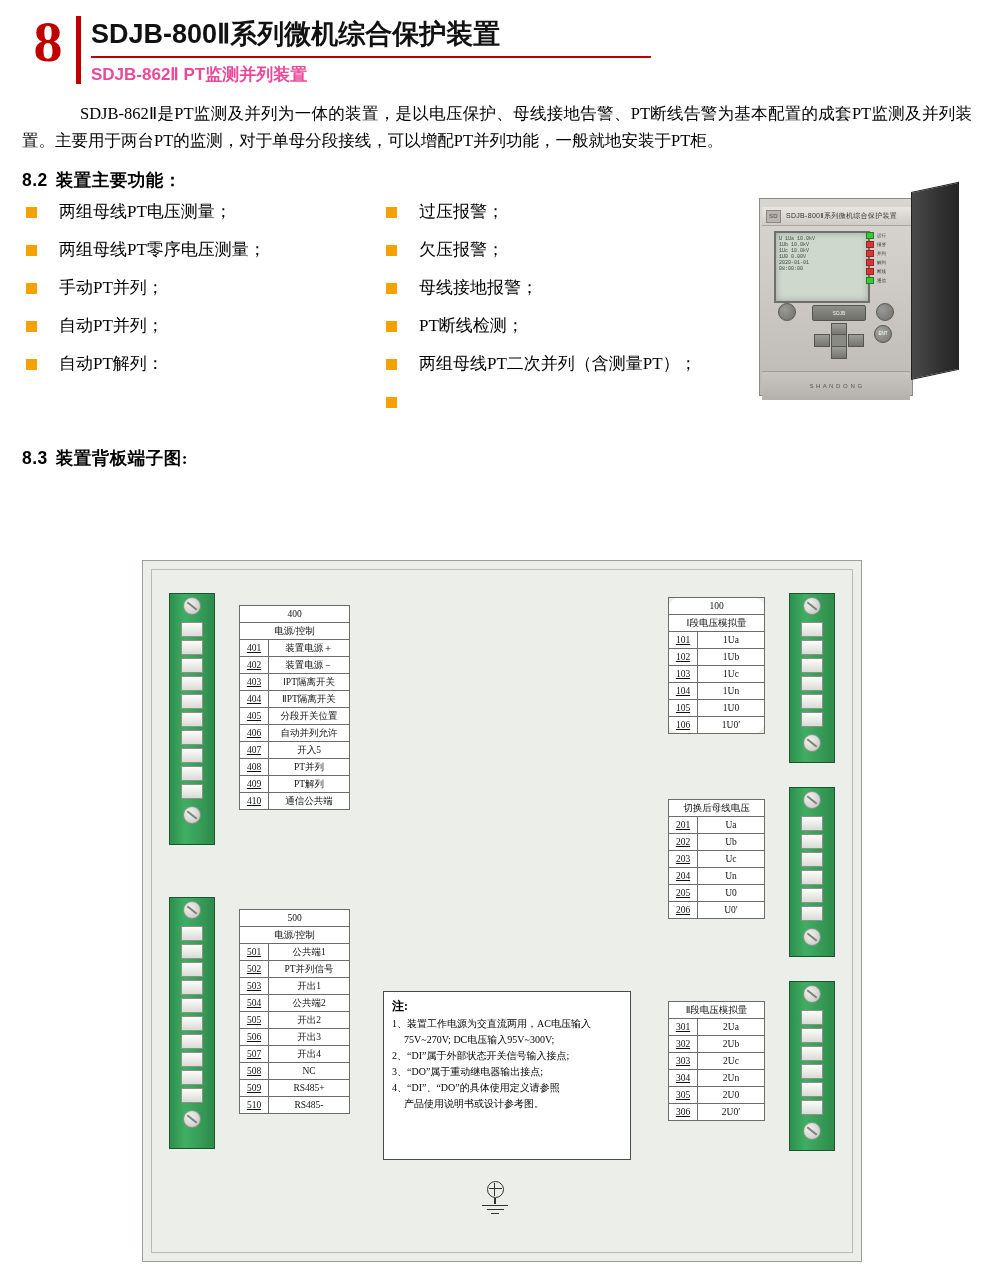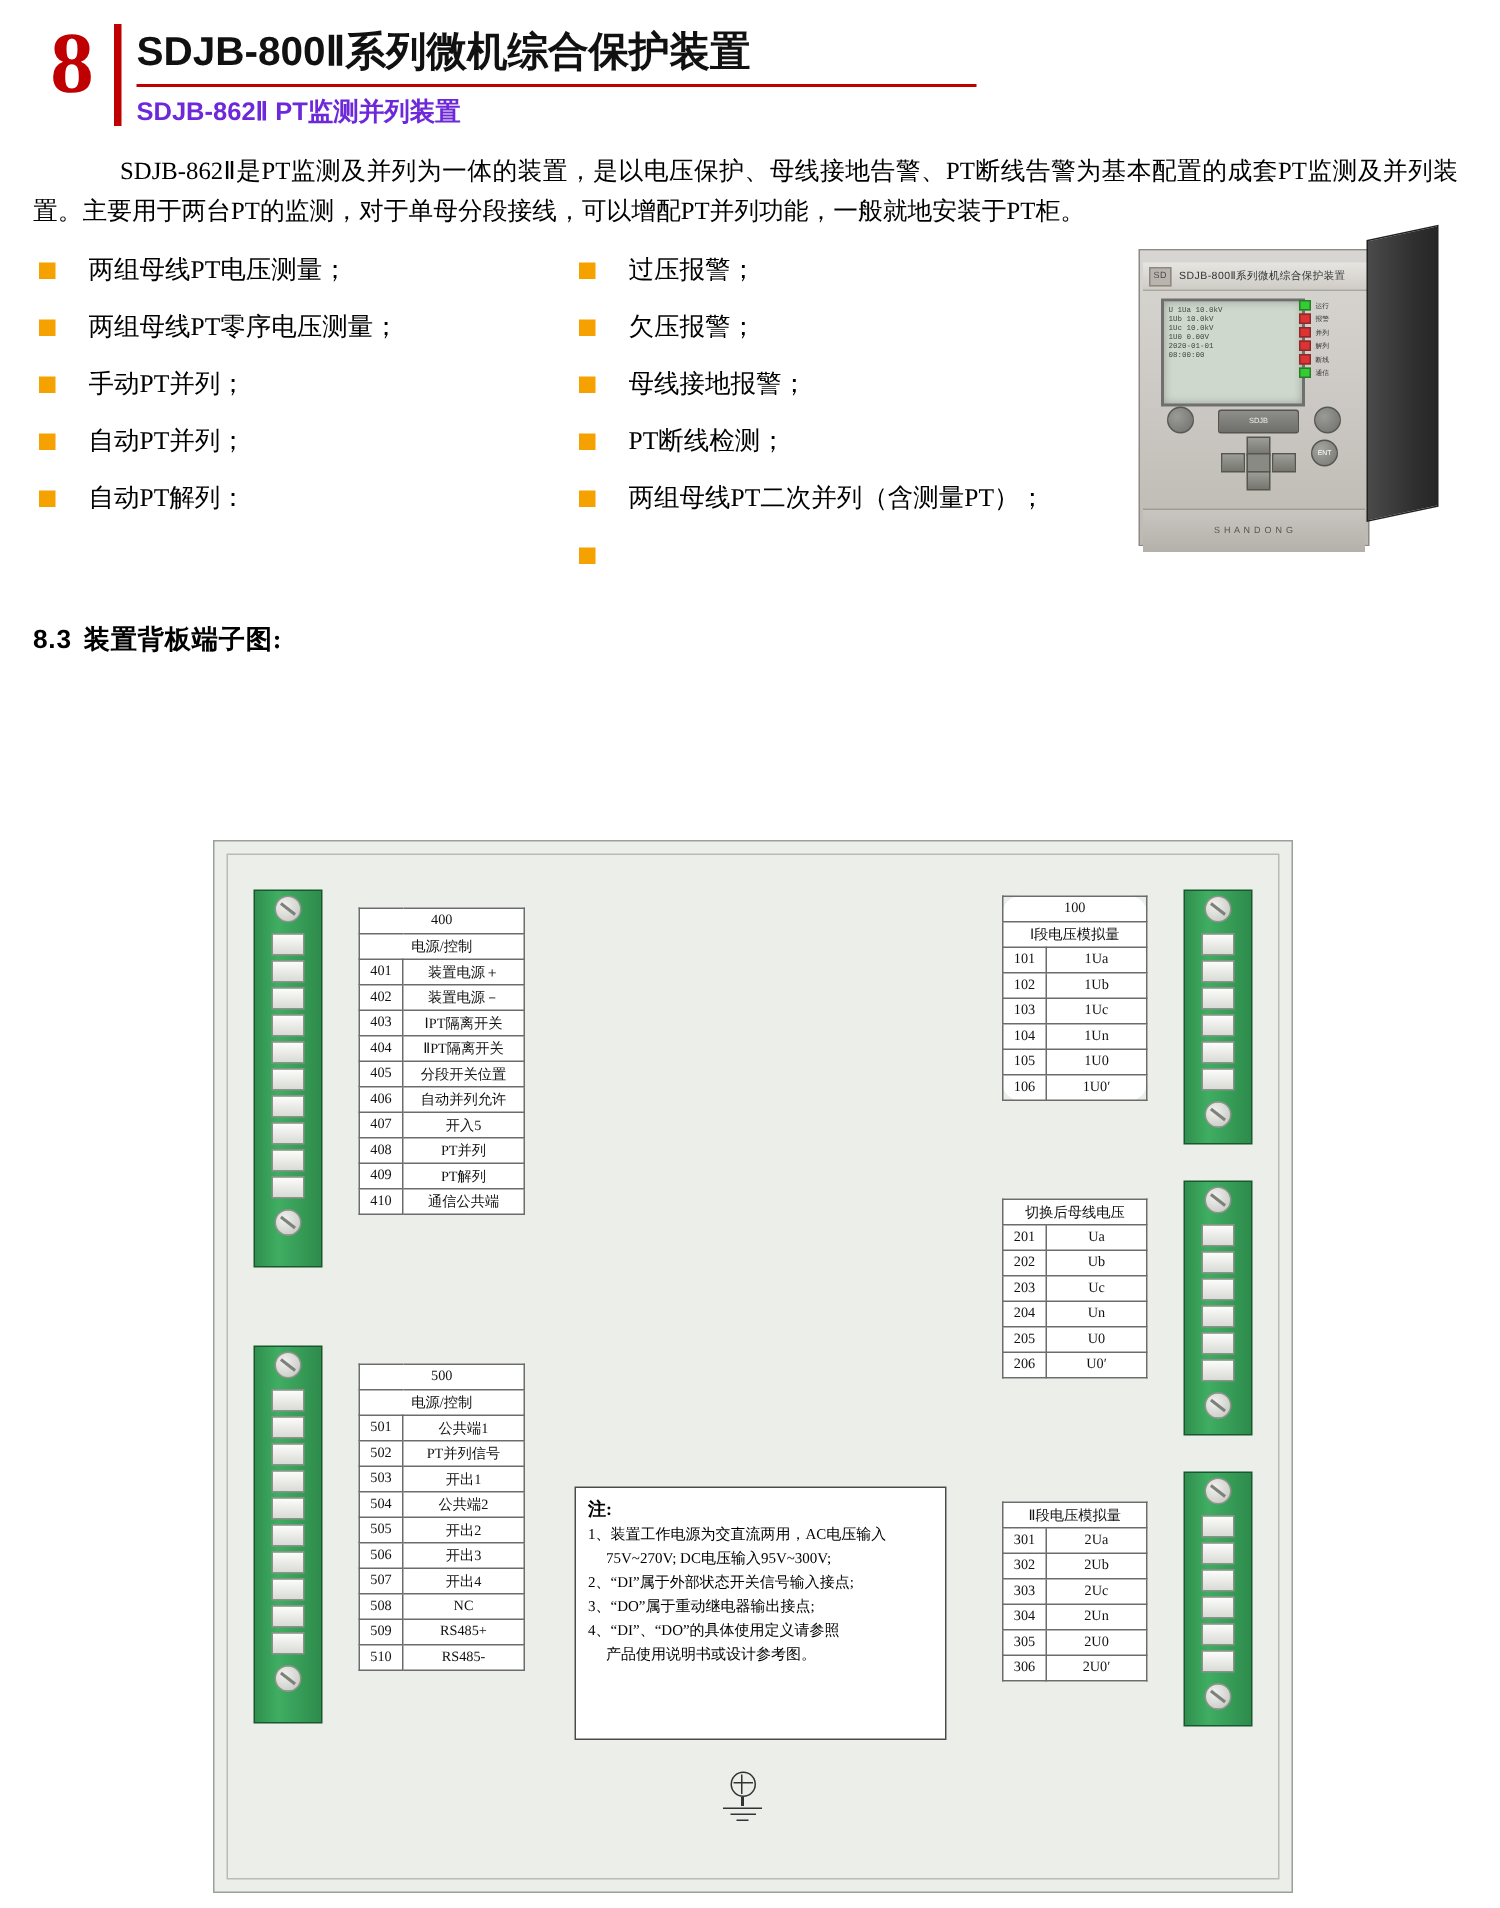--- a/index.html
+++ b/index.html
@@ -19,21 +19,21 @@
   }
   .red-bar{ width:5px; background:#c00000; margin:4px 10px 2px 2px; align-self:stretch; }
   .hdr-texts{ padding-top:4px; }
   .hdr-title{
     font-family:"Liberation Sans", sans-serif;
     font-size:27px; font-weight:bold; letter-spacing:0px; color:#111;
   }
   .hdr-rule{ height:2px; background:#c00000; width:560px; margin:4px 0 5px 0; }
   .hdr-sub{
     font-family:"Liberation Sans", sans-serif;
-    font-size:17px; font-weight:bold; color:#6d28d9;
+    font-size:17px; font-weight:bold; color:#ec4899;
   }
   
   .sec{ margin:14px 0 0 22px; }
   .sec-title{ font-size:17.5px; font-weight:bold; letter-spacing:.5px; }
   .sec-title .num{ font-family:"Liberation Sans", sans-serif; margin-right:8px; }
   .para{
     font-size:16.5px; line-height:27px; text-align:justify;
     width:950px; margin-top:4px;
   }
   .para .indent{ display:inline-block; width:58px; }
@@ -161,21 +161,21 @@
     border:1px solid #8d918a;
   }
 
   
   .tbl{ position:absolute; border-collapse:collapse; background:#fff; }
   .tbl td{
     border:1px solid #6c6c6c; font-size:9.5px; text-align:center;
     font-family:"Liberation Serif", serif; color:#111; height:16px; padding:0 1px;
     white-space:nowrap;
   }
-  .tbl td.code{ width:26px; }
+  .tbl td.code{ width:26px;text-decoration:underline; }
   .tbl td.desc{ width:78px; }
   .tbl td.hdr{ font-size:9.5px; }
   .tbl.right td.code{ width:26px; }
   .tbl.right td.desc{ width:64px; }
 
   
   .note{
     position:absolute; left:240px; top:430px; width:230px; height:155px;
     border:1px solid #4a4a4a; background:#fff; padding:6px 8px;
     font-size:10px; line-height:16px; font-family:"Liberation Serif", serif;
@@ -211,20 +211,23 @@
       <div class="hdr-sub">SDJB-862Ⅱ PT监测并列装置</div>
     </div>
   </div>
 </div>
 
 <div class="sec">
   <div class="para"><span class="indent"></span><span>SDJB-862Ⅱ是PT监测及并列为一体的装置，是以电压保护、母线接地告警、PT断线告警为基本配置的成套PT监测及并列装置。主要用于两台PT的监测，对于单母分段接线，可以增配PT并列功能，一般就地安装于PT柜。</span></div>
 </div>
 
 <div class="sec">
+  <div class="sec-title">
+    <span class="num">8.2</span><span>装置主要功能：</span>
+  </div>
 
   <div class="func-wrap">
     <div class="func-cols">
       <div class="func-col">
         <div class="func-item">
           <span class="sq"></span>
           <span class="func-text">两组母线PT电压测量；</span>
         </div>
         <div class="func-item">
           <span class="sq"></span>

